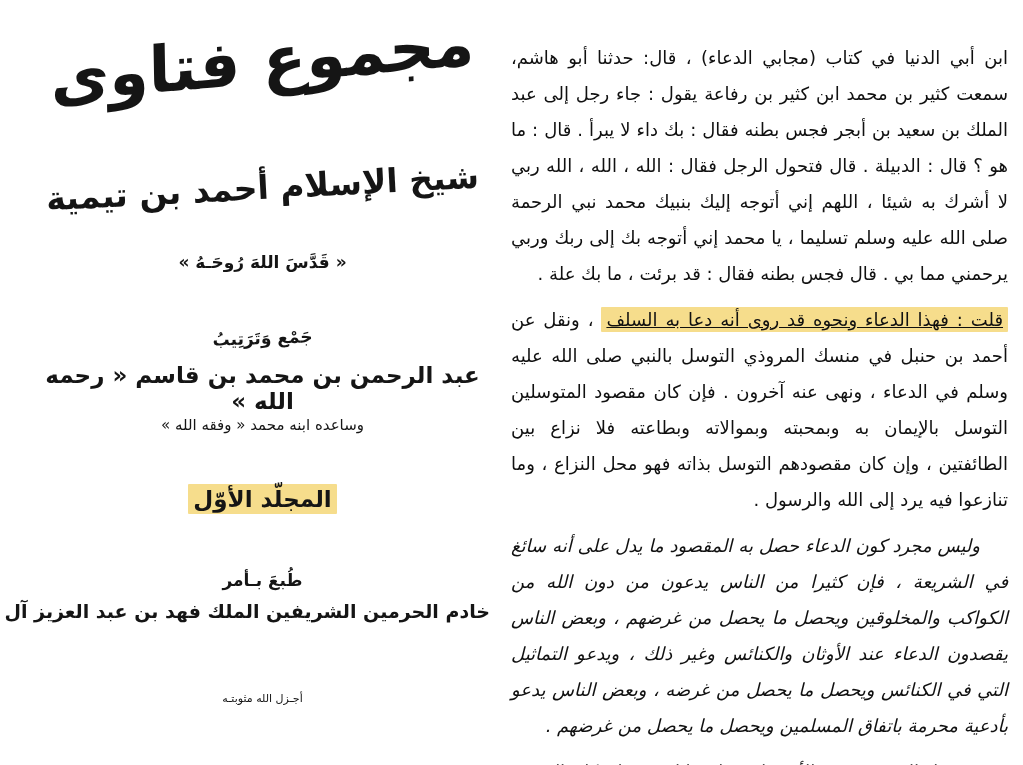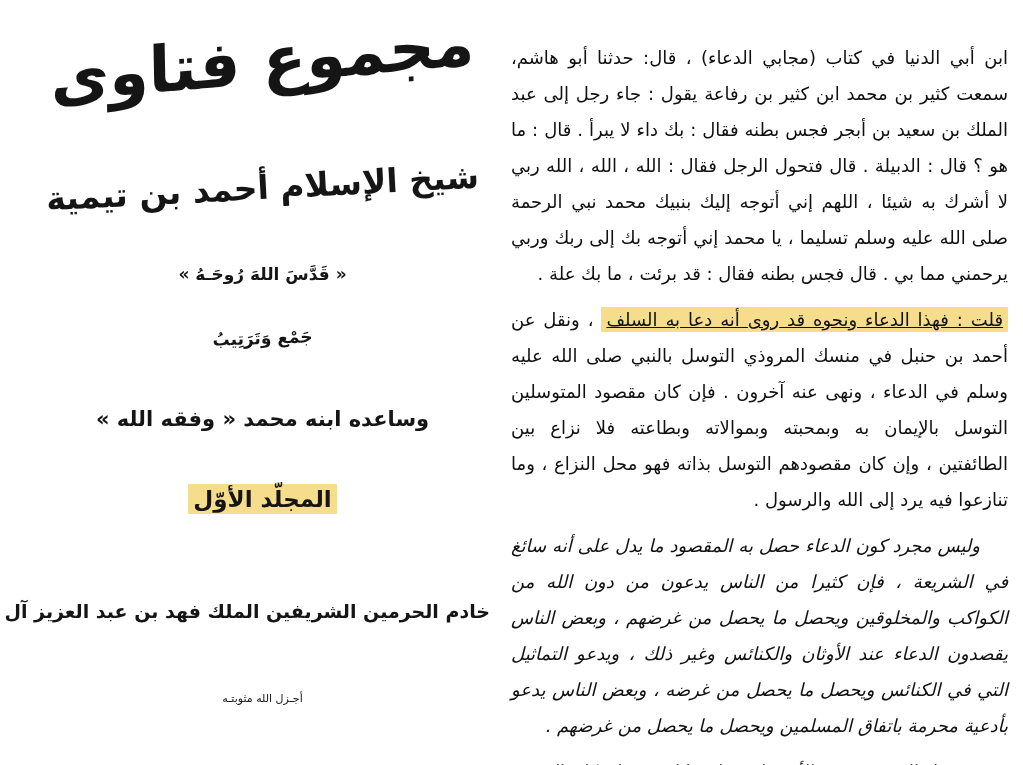--- a/index.html
+++ b/index.html
@@ -13,24 +13,24 @@
   .title-page > div { position:absolute; left:0; right:0; text-align:center; }
 
   .callig-title {
     top:28px; font-size:64px; font-weight:bold; line-height:1.05;
     transform:rotate(-5deg) skewX(-4deg); letter-spacing:0;
   }
   .callig-author {
     top:168px; font-size:33px; font-weight:bold;
     transform:rotate(-3deg);
   }
-  .honorific   { top:264px; font-size:17px; font-weight:bold; }
+  .honorific   { top:252px; font-size:17px; font-weight:bold; }
   .compile-lbl { top:328px; font-size:17px; font-weight:bold; transform:rotate(-2deg); }
   .compiler    { top:362px; font-size:23px; font-weight:bold; }
-  .assistant   { top:407px; font-size:21px; font-weight:bold; }
+  .assistant   { top:416px; font-size:15px; font-weight:normal; }
   .volume-line { top:486px; font-size:23px; font-weight:bold; }
   .print-lbl   { top:570px; font-size:17px; font-weight:bold; }
   .king-line   { top:600px; font-size:19px; font-weight:bold; white-space:nowrap; }
   .prayer-line { top:692px; font-size:11px; font-weight:normal; }
 
   
   .text-page {
     position:absolute; left:511px; top:40px; width:497px;
     direction:rtl; text-align:justify;
     font-size:18px; line-height:36px; color:#101010;
@@ -46,24 +46,26 @@
 </head>
 <body>
 
 <div class="spread">
 
   <div class="title-page">
     <div class="callig-title">مجموع فتاوى</div>
     <div class="callig-author">شيخ الإسلام أحمد بن تيمية</div>
     <div class="honorific">« قَدَّسَ اللهَ رُوحَـهُ »</div>
     <div class="compile-lbl">جَمْع وَتَرَتِيبُ</div>
+    <div class="compiler">عبد الرحمن بن محمد بن قاسم « رحمه الله »</div>
     <div class="assistant">وساعده ابنه محمد « وفقه الله »</div>
     <div class="volume-line">
       <mark style="background: rgb(246, 221, 140);">المجلّد الأوّل</mark>
     </div>
+    <div class="print-lbl">طُبعَ بـأمر</div>
     <div class="king-line">خادم الحرمين الشريفين الملك فهد بن عبد العزيز آل سعود</div>
     <div class="prayer-line">أجـزل الله مثوبتـه</div>
   </div>
 
   <div class="text-page">
     <p>
       <span>ابن أبي الدنيا في كتاب (مجابي الدعاء) ، قال: حدثنا أبو هاشم، سمعت كثير بن محمد ابن كثير بن رفاعة يقول : جاء رجل إلى عبد الملك بن سعيد بن أبجر فجس بطنه فقال : بك داء لا يبرأ . قال : ما هو ؟ قال : الدبيلة . قال فتحول الرجل فقال : الله ، الله ، الله ربي لا أشرك به شيئا ، اللهم إني أتوجه إليك بنبيك محمد نبي الرحمة صلى الله عليه وسلم تسليما ، يا محمد إني أتوجه بك إلى ربك وربي يرحمني مما بي . قال فجس بطنه فقال : قد برئت ، ما بك علة .</span>
     </p>
     <p>
       <mark style="background: rgb(246, 221, 140); text-decoration: underline;">قلت : فهذا الدعاء ونحوه قد روى أنه دعا به السلف</mark><span> ، ونقل عن أحمد بن حنبل في منسك المروذي التوسل بالنبي صلى الله عليه وسلم في الدعاء ، ونهى عنه آخرون . فإن كان مقصود المتوسلين التوسل بالإيمان به وبمحبته وبموالاته وبطاعته فلا نزاع بين الطائفتين ، وإن كان مقصودهم التوسل بذاته فهو محل النزاع ، وما تنازعوا فيه يرد إلى الله والرسول .</span>

